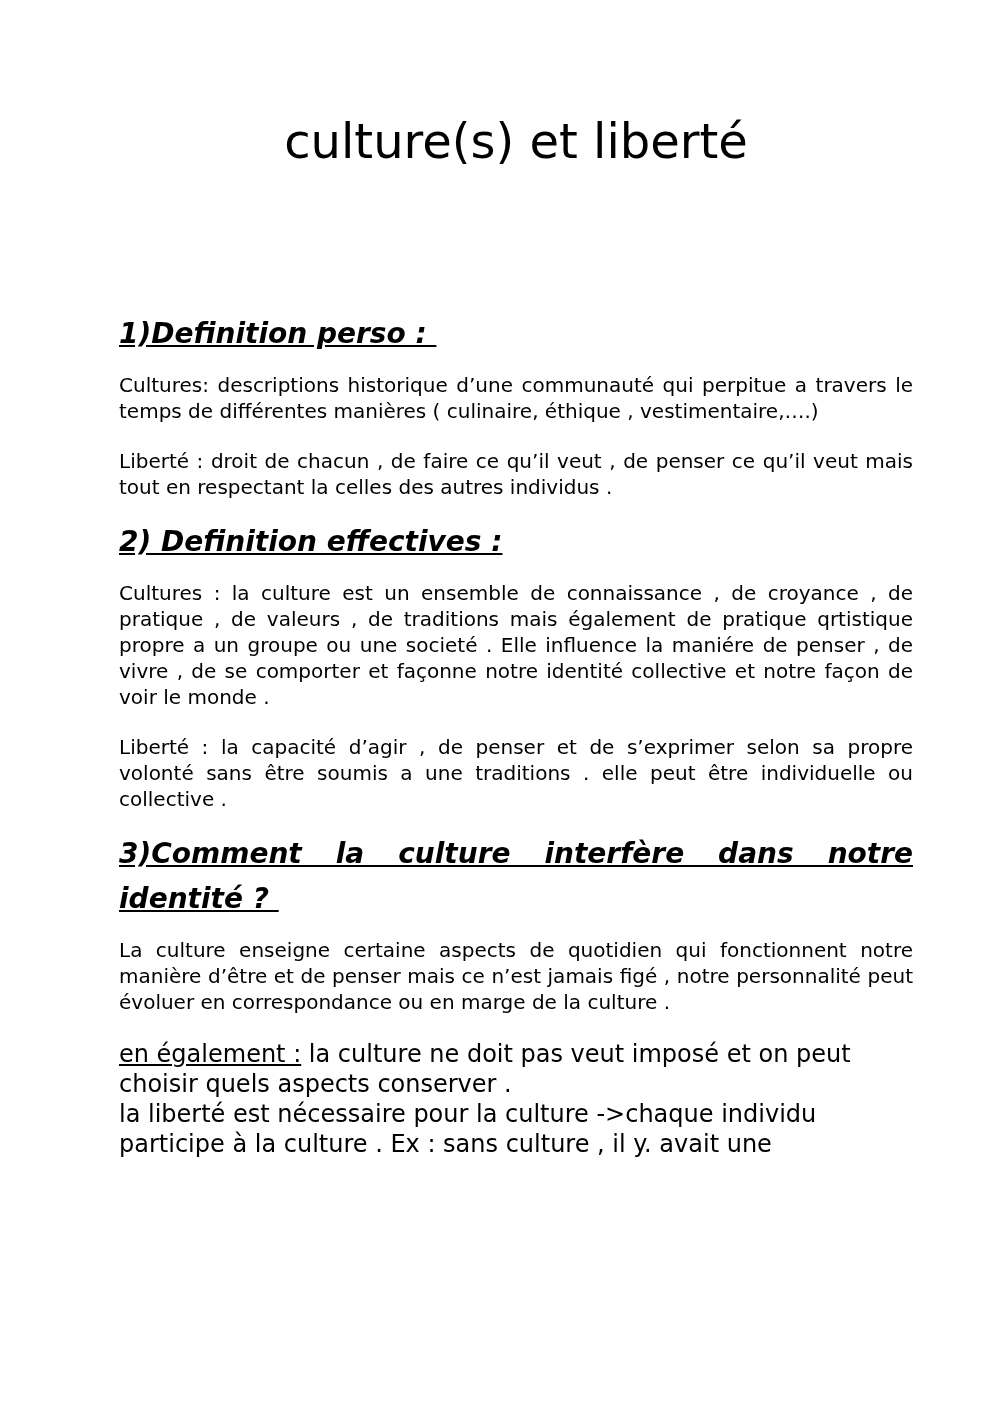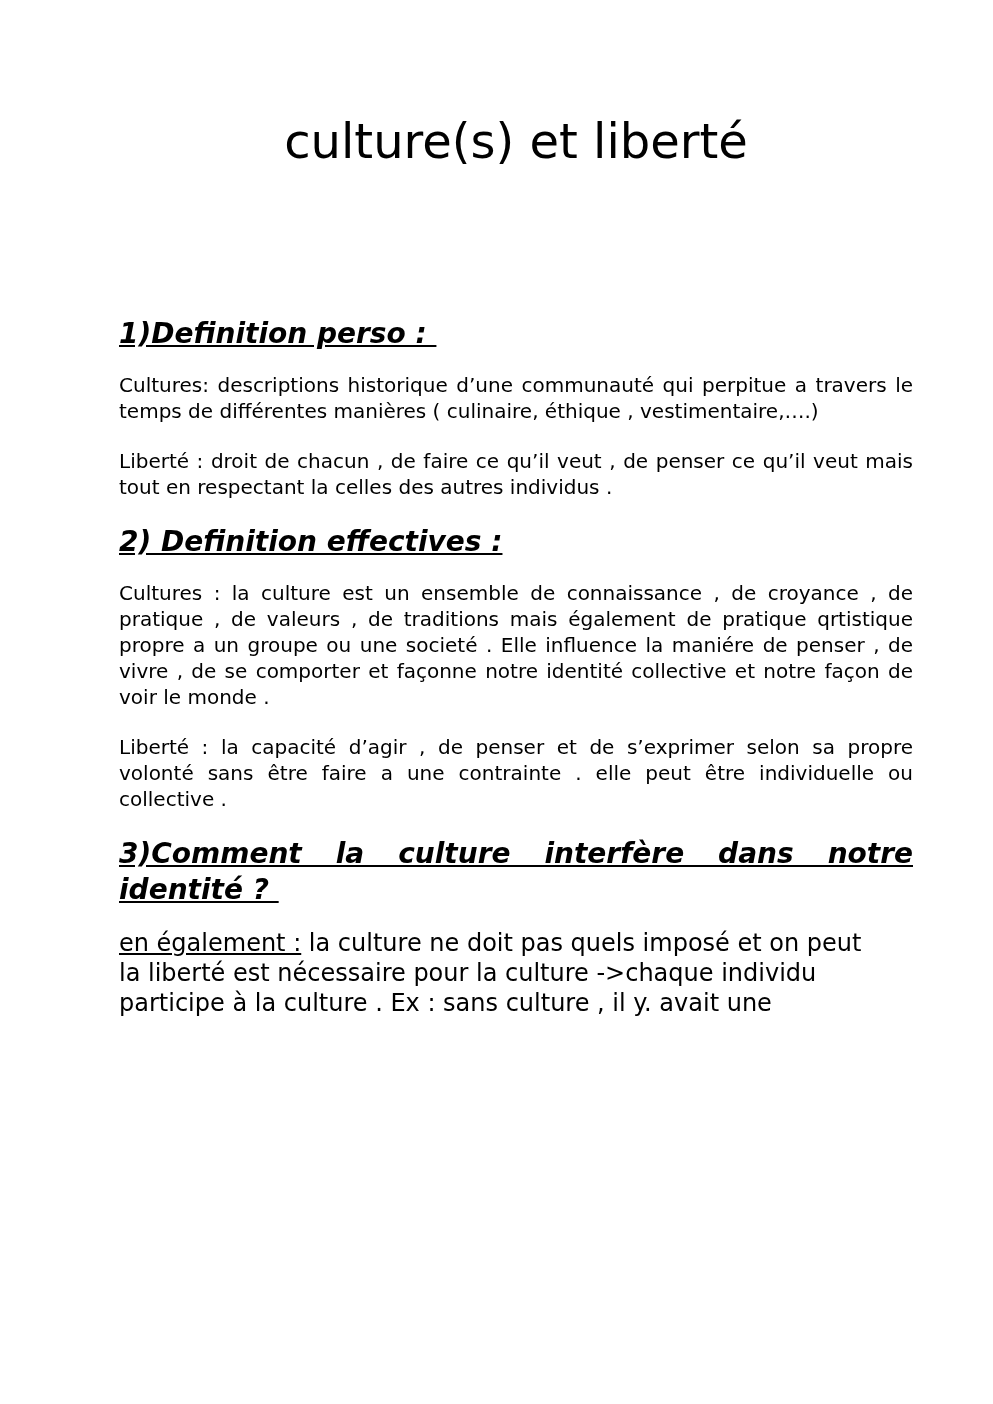--- a/index.html
+++ b/index.html
@@ -27,20 +27,21 @@
   }
   .heading {
     font-size: 28px;
     font-weight: 700;
     line-height: 36px;
     margin: 0 0 20px 0;
     font-style: italic;
   }
   .heading .hline {
     display: block;
+    margin-top: 9px;
   }
   .u {
     text-decoration: underline;
   }
   .justify-last {
     text-align: justify;
     text-align-last: justify;
   }
   p.body {
     font-size: 20px;
@@ -71,33 +72,35 @@
     </div>
     <p class="body">Cultures: descriptions historique d’une communauté qui perpitue a travers le temps de différentes manières ( culinaire, éthique , vestimentaire,….)</p>
     <p class="body">Liberté : droit de chacun , de faire ce qu’il veut , de penser ce qu’il veut mais tout en respectant la celles des autres individus .</p>
   </section>
 
   <section>
     <div class="heading">
       <span class="u">2) Definition effectives :</span>
     </div>
     <p class="body">Cultures : la culture est un ensemble de connaissance , de croyance , de pratique , de valeurs , de traditions mais également de pratique qrtistique propre a un groupe ou une societé . Elle influence la maniére de penser , de vivre , de se comporter et façonne notre identité collective et notre façon de voir le monde .</p>
-    <p class="body">Liberté : la capacité d’agir , de penser et de s’exprimer selon sa propre volonté sans être faire a une contrainte . elle peut être individuelle ou collective .</p>
+    <p class="body">Liberté : la capacité d’agir , de penser et de s’exprimer selon sa propre volonté sans être soumis a une traditions . elle peut être individuelle ou collective .</p>
   </section>
 
   <section>
     <div class="heading">
       <span class="hline justify-last u">3)Comment la culture interfère dans notre</span>
       <span class="hline u">identité ?&nbsp;</span>
     </div>
+    <p class="body">La culture enseigne certaine aspects de quotidien qui fonctionnent notre manière d’être et de penser mais ce n’est jamais figé , notre personnalité peut évoluer en correspondance ou en marge de la culture .</p>
   </section>
 
   <section>
     <p class="final">
       <span class="fline">
-        <span class="u">en également :</span><span> la culture ne doit pas quels imposé et on peut</span>
+        <span class="u">en également :</span><span> la culture ne doit pas veut imposé et on peut</span>
       </span>
+      <span class="fline">choisir quels aspects conserver .</span>
       <span class="fline">la liberté est nécessaire pour la culture -&gt;chaque individu</span>
       <span class="fline">participe à la culture . Ex : sans culture , il y. avait une</span>
     </p>
   </section>
 
 </div>
 
 </body></html>

